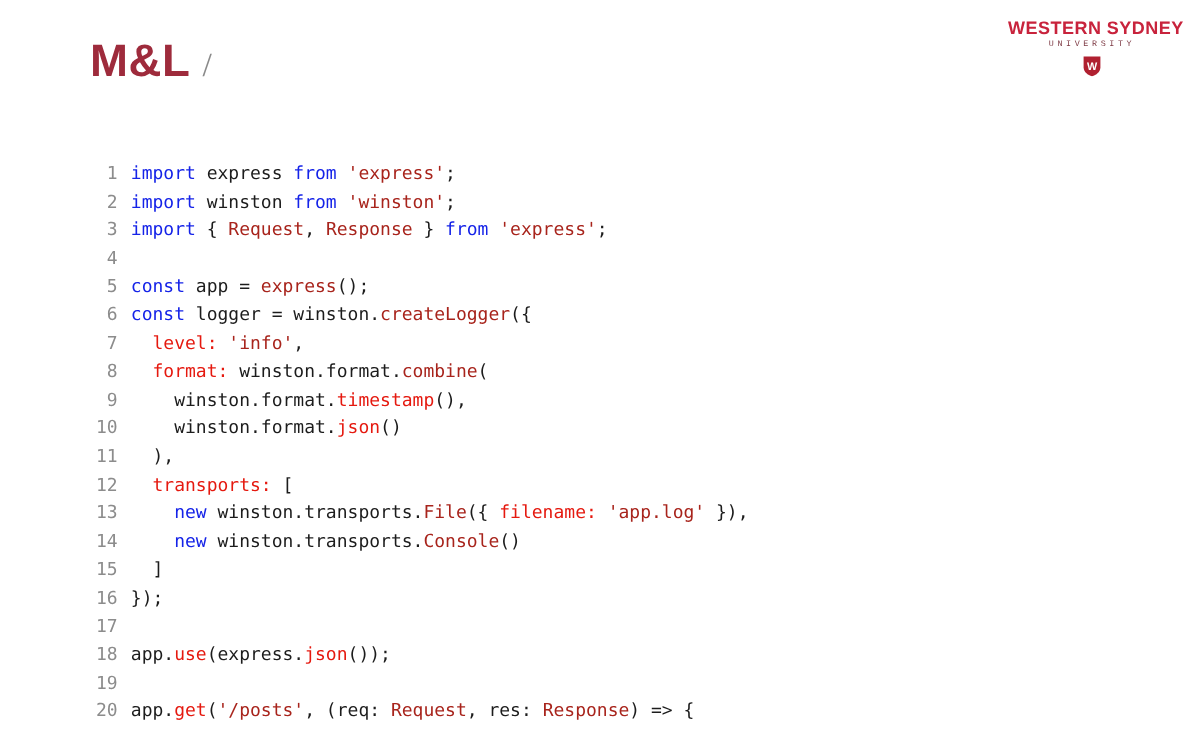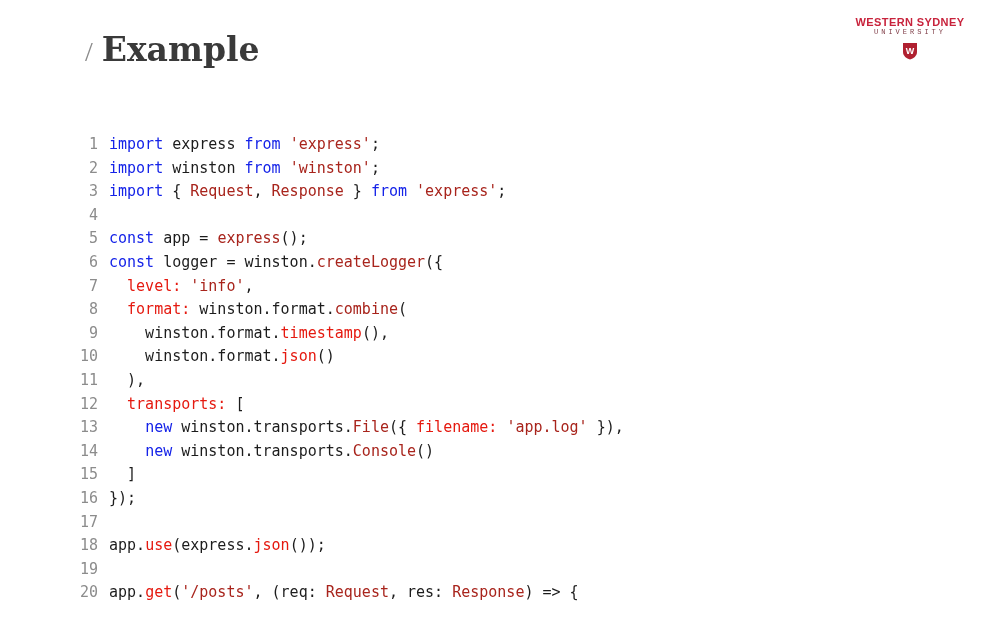--- a/index.html
+++ b/index.html
@@ -39,21 +39,21 @@
 
   
   .logo {
     position: absolute; right: 20px; top: 16px;
     width: 140px; text-align: center;
     line-height: 1.1;
   }
   .logo-line1 {
     color: var(--logo-red);
     font-weight: 700;
-    font-size: 11px;
+    font-size: 15px;
     letter-spacing: 0.4px;
     white-space: nowrap;
   }
   .logo-line2 {
     color: var(--logo-dark);
     font-family: Liberation Mono, monospace;
     font-size: 7px;
     letter-spacing: 3px;
     margin-top: 1px;
     white-space: nowrap;
@@ -80,22 +80,22 @@
   .tok-k { color: var(--keyword); }
   .tok-s { color: var(--string); }
   .tok-a { color: var(--accent); }
   .tok-d { color: var(--code-default); }
 </style>
 </head>
 <body>
 
 <div class="header">
   <div class="title-row">
+    <span class="brand">M&amp;L</span>
     <span class="sep">/</span>
-    <span class="subtitle">Example</span>
   </div>
 </div>
 
 <div class="logo">
   <div class="logo-line1">WESTERN SYDNEY</div>
   <div class="logo-line2">UNIVERSITY</div>
   <div class="logo-shield">
     <svg width="16" height="18" viewBox="0 0 16 18" aria-hidden="true">
       <path d="M1 1 h14 v9 c0 4 -3.5 6.5 -7 7.5 C4.5 16.5 1 14 1 10 Z" fill="#b02030"></path>
       <text x="8" y="12" text-anchor="middle" font-family="Liberation Sans, sans-serif" font-size="9" font-weight="bold" fill="#ffffff">W</text>

